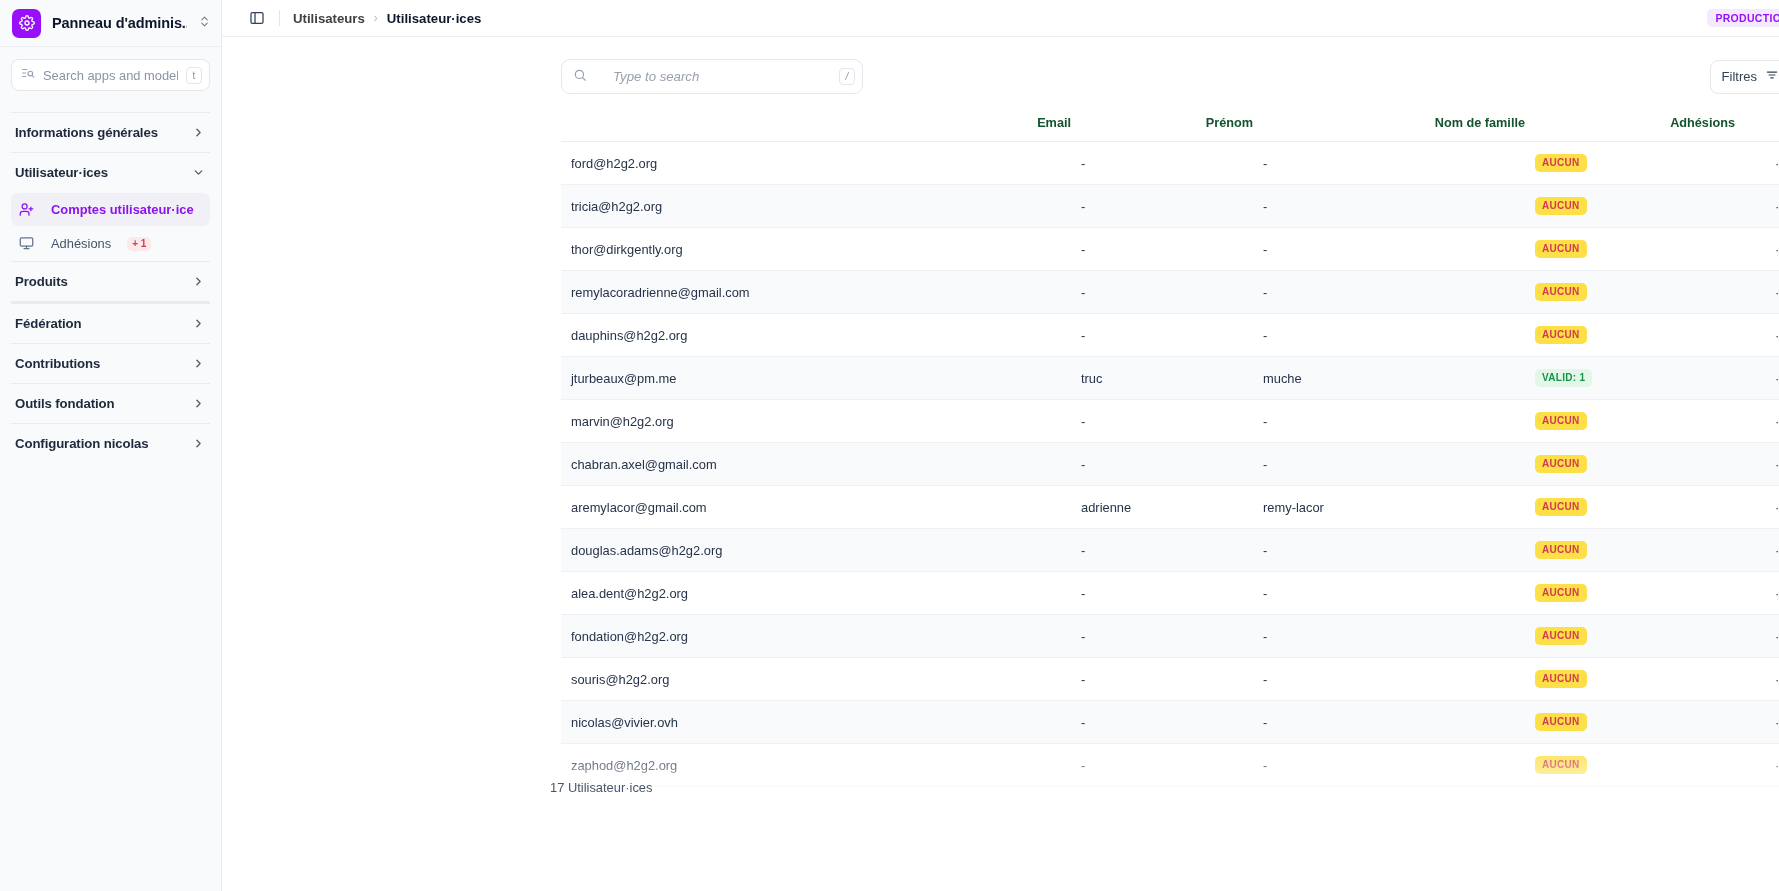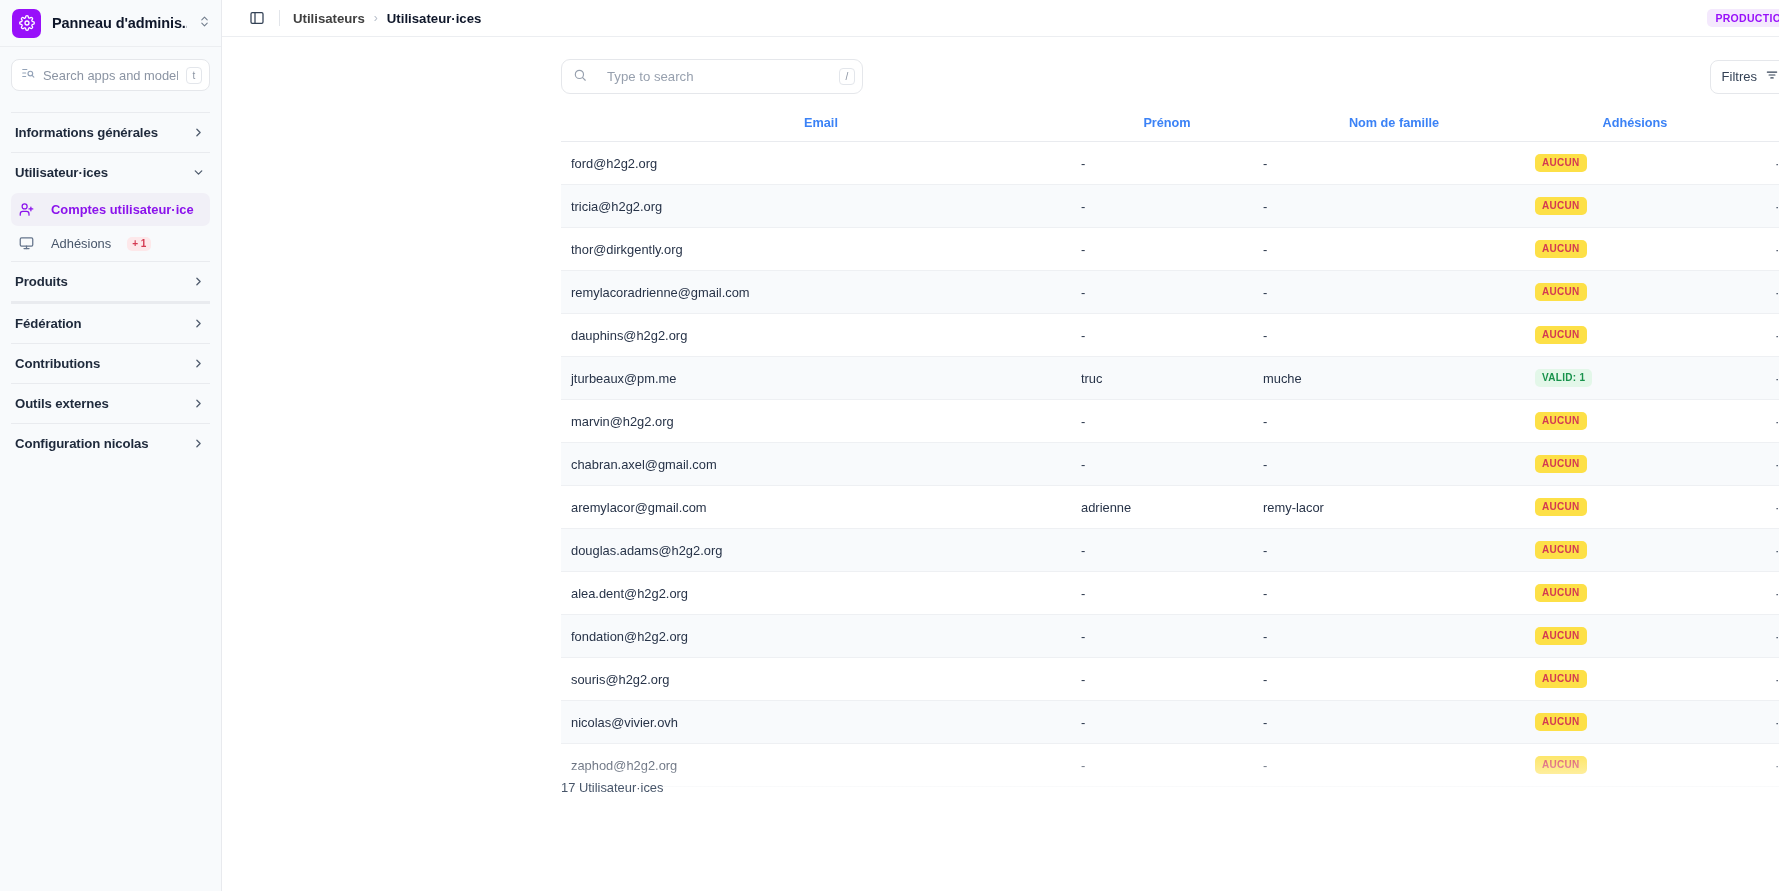--- a/index.html
+++ b/index.html
@@ -106,34 +106,35 @@
     font-size: 10.5px; font-weight: 700; letter-spacing: .3px;
     border-radius: 5px; padding: 4px 8px; line-height: 1;
   }
 
   .content { flex: 1; padding: 22px 0 0 0; overflow: hidden; position: relative; }
   .content-inner { padding: 0 24px 0 339px; }
 
   .toolsrow { display: flex; align-items: center; height: 35px; margin-bottom: 22px; }
   .searchbox {
     width: 302px; height: 35px; border: 1px solid #e5e7eb; border-radius: 9px;
-    background: #fff; display: flex; align-items: center; gap: 20px;
+    background: #fff; display: flex; align-items: center; gap: 26px;
     padding: 0 7px 0 11px;
+    font-style: italic;
   }
   .searchbox .ph { flex: 1; font-size: 13.2px; color: #97a0ae; }
   .filters-btn {
     margin-left: auto; height: 34px; border: 1px solid #e5e7eb; border-radius: 8px;
     background: #fff; display: flex; align-items: center; gap: 8px;
     padding: 0 11px; font-size: 13px; color: #334155; font-weight: 400;
     cursor: pointer;
   }
 
   table.grid { width: 100%; border-collapse: collapse; table-layout: fixed; }
   table.grid th {
-    text-align: center; font-size: 12.7px; font-weight: 700; color: #3b82f6;
+    text-align: right; font-size: 12.7px; font-weight: 700; color: #14532d;
     padding: 0 0 11px 10px; border-bottom: 1px solid #e9ebef;
   }
   table.grid td {
     font-size: 12.9px; color: #273348; padding: 12px 0 12px 10px;
     border-bottom: 1px solid #eef0f3; height: 39px;
   }
   tr.zebra td { background: #f8fafc; }
   .col-email { width: 510px; }
   .col-first { width: 182px; }
   .col-last  { width: 272px; }
@@ -150,21 +151,21 @@
     color: #64748b; font-size: 15px; letter-spacing: 1px; cursor: pointer;
     text-align: right; padding-right: 12px; user-select: none;
   }
 
   .fadeout {
     position: absolute; left: 0; right: 0; bottom: 56px; height: 92px;
     background: linear-gradient(to bottom, rgba(255,255,255,0) 0%, #ffffff 72%);
     pointer-events: none;
   }
   .countbar {
-    position: absolute; left: 339px; bottom: 96px;
+    position: absolute; left: 328px; bottom: 96px;
     font-size: 12.9px; color: #475569;
   }
 </style>
 </head>
 <body>
 
 <div class="app">
 
   <aside class="sidebar">
 
@@ -275,21 +276,21 @@
         <span>Contributions</span>
         <span class="chev">
           <svg width="13" height="13" viewBox="0 0 24 24" fill="none" stroke="currentColor" stroke-width="2.4" stroke-linecap="round" stroke-linejoin="round">
               <polyline points="9 18 15 12 9 6"></polyline>
             </svg>
         </span>
       </div>
 
       <div class="sb-sep"></div>
       <div class="nav-group">
-        <span>Outils externes</span>
+        <span>Outils fondation</span>
         <span class="chev">
           <svg width="13" height="13" viewBox="0 0 24 24" fill="none" stroke="currentColor" stroke-width="2.4" stroke-linecap="round" stroke-linejoin="round">
               <polyline points="9 18 15 12 9 6"></polyline>
             </svg>
         </span>
       </div>
 
       <div class="sb-sep"></div>
       <div class="nav-group">
         <span>Configuration nicolas</span>

